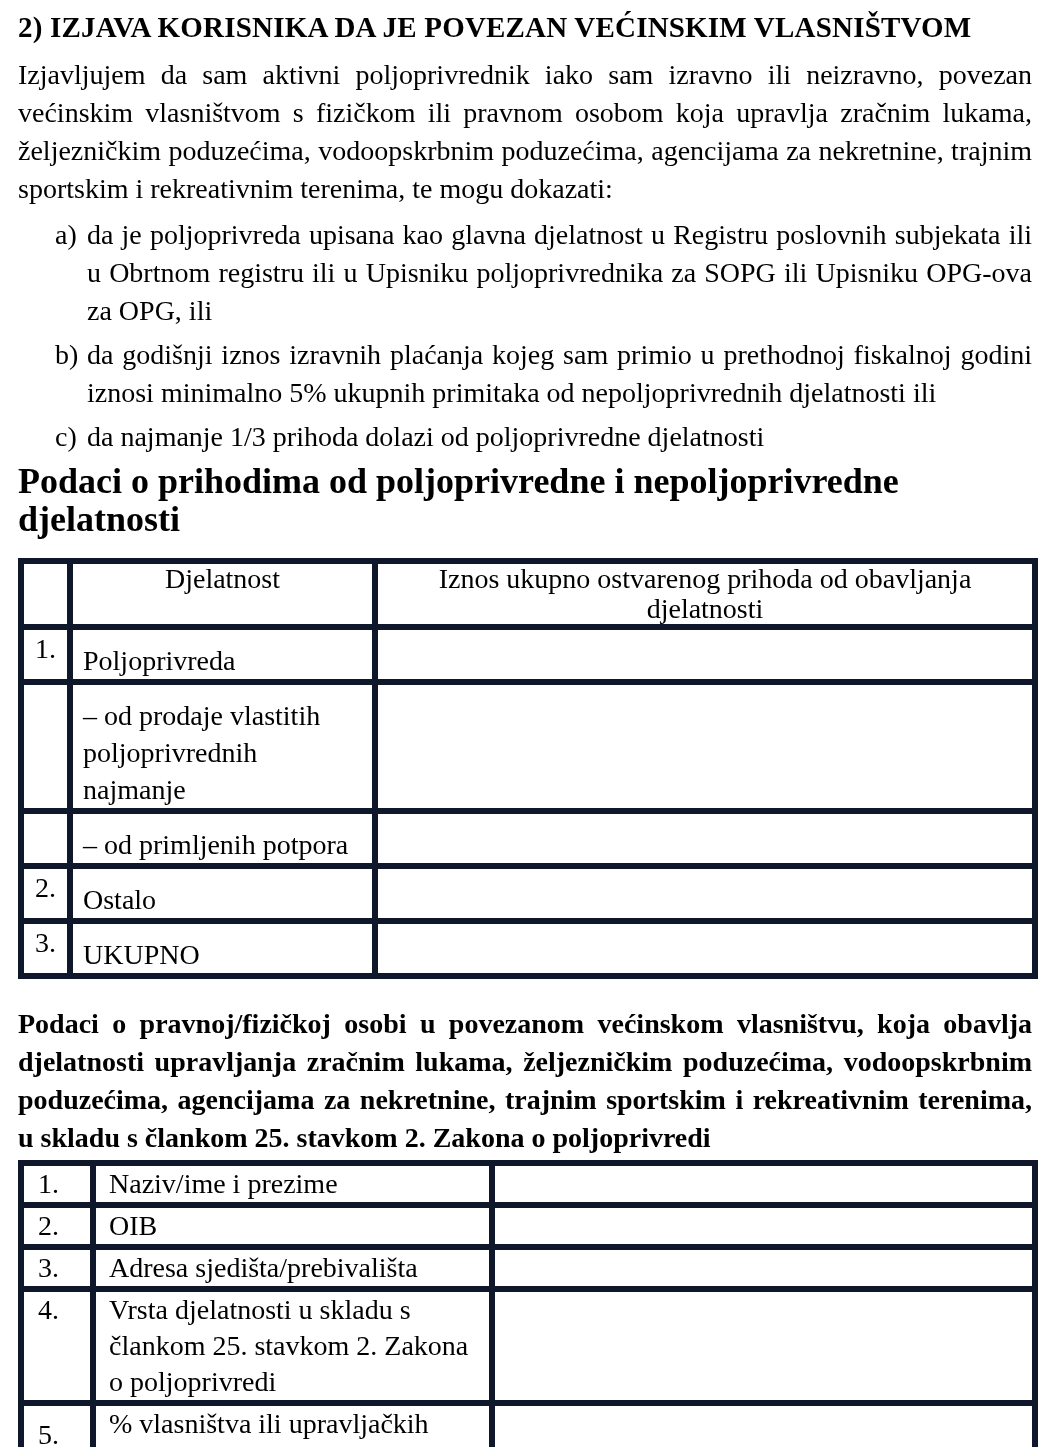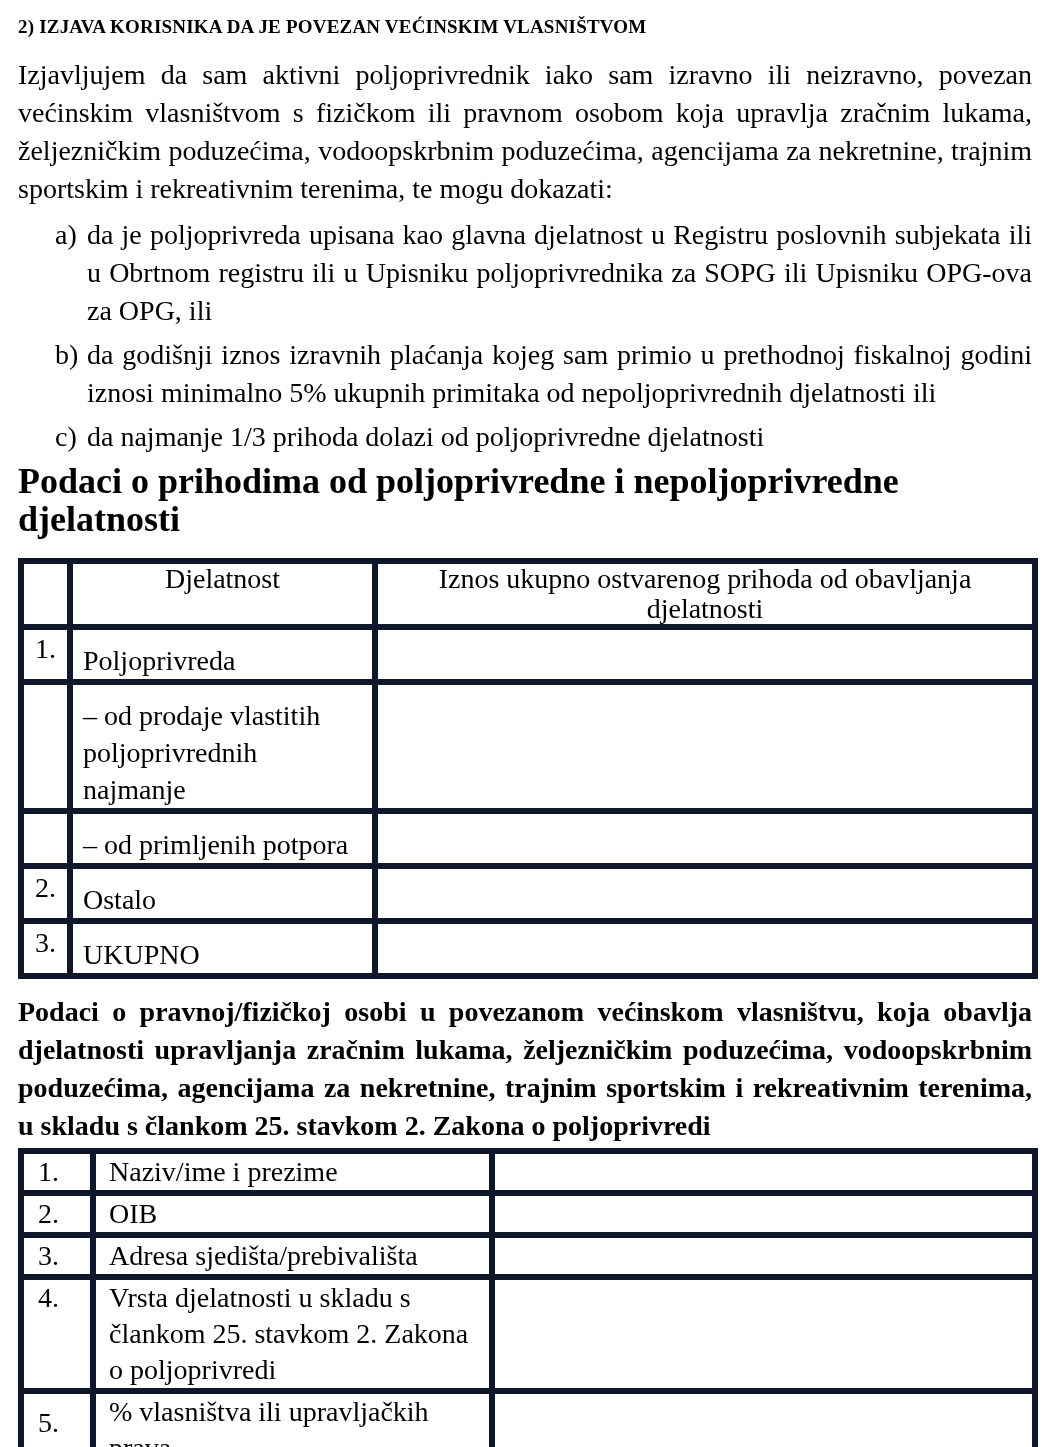--- a/index.html
+++ b/index.html
@@ -4,21 +4,21 @@
 <style>
   html, body { margin:0; padding:0; overflow:hidden; background:#ffffff; }
   body {
     width:1050px; height:1447px; box-sizing:border-box;
     padding:8px 18px 0 18px;
     color:#000;
     font-family:"Liberation Serif","DejaVu Serif",serif;
     font-size:28px; line-height:38px;
   }
   .doc-title {
-    font-size:19px; line-height:38px; font-weight:bold;
+    font-size:29px; line-height:38px; font-weight:bold;
     margin:0 0 10px 0; letter-spacing:0.2px;
   }
   .intro { margin:0 0 6px 0; text-align:justify; }
   .proof-list { margin:8px 0 0 0; }
   .list-item { display:flex; margin:0 0 6px 0; padding-left:37px; }
   .list-item .marker { flex:0 0 32px; }
   .list-item .li-text { flex:1 1 auto; text-align:justify; }
   .income-heading { font-size:36px; line-height:38px; font-weight:bold; margin:4px 0 0 0; }
 
   table { border-collapse:collapse; table-layout:fixed; width:1014px; }
@@ -34,21 +34,21 @@
   .t1 td { line-height:37px; }
   .t1 td.num { text-align:center; padding:0 2px; }
   .t1 td.label { padding:12px 8px 0 10px; }
   .t1 td.value { padding:0 6px; }
   .t1 tbody tr:nth-of-type(1) { height:38px; }
   .t1 tbody tr:nth-of-type(2) { height:74px; }
   .t1 tbody tr:nth-of-type(3) { height:27px; }
   .t1 tbody tr:nth-of-type(4) { height:42px; }
   .t1 tbody tr:nth-of-type(5) { height:34px; }
 
-  .entity-paragraph { font-weight:bold; text-align:justify; margin:14px 0 0 0; }
+  .entity-paragraph { font-weight:bold; text-align:justify; margin:26px 0 0 0; }
 
   .t2 { margin-top:3px; }
   .t2 col.c-num { width:72px; }
   .t2 col.c-label { width:399px; }
   .t2 col.c-value { width:543px; }
   .t2 td { line-height:36px; }
   .t2 td.num { padding:0 4px 0 14px; }
   .t2 td.label { padding:0 10px 0 13px; }
   .t2 td.value { padding:0 6px; }
   .t2 tbody tr:nth-of-type(-n+3) { height:35px; }

